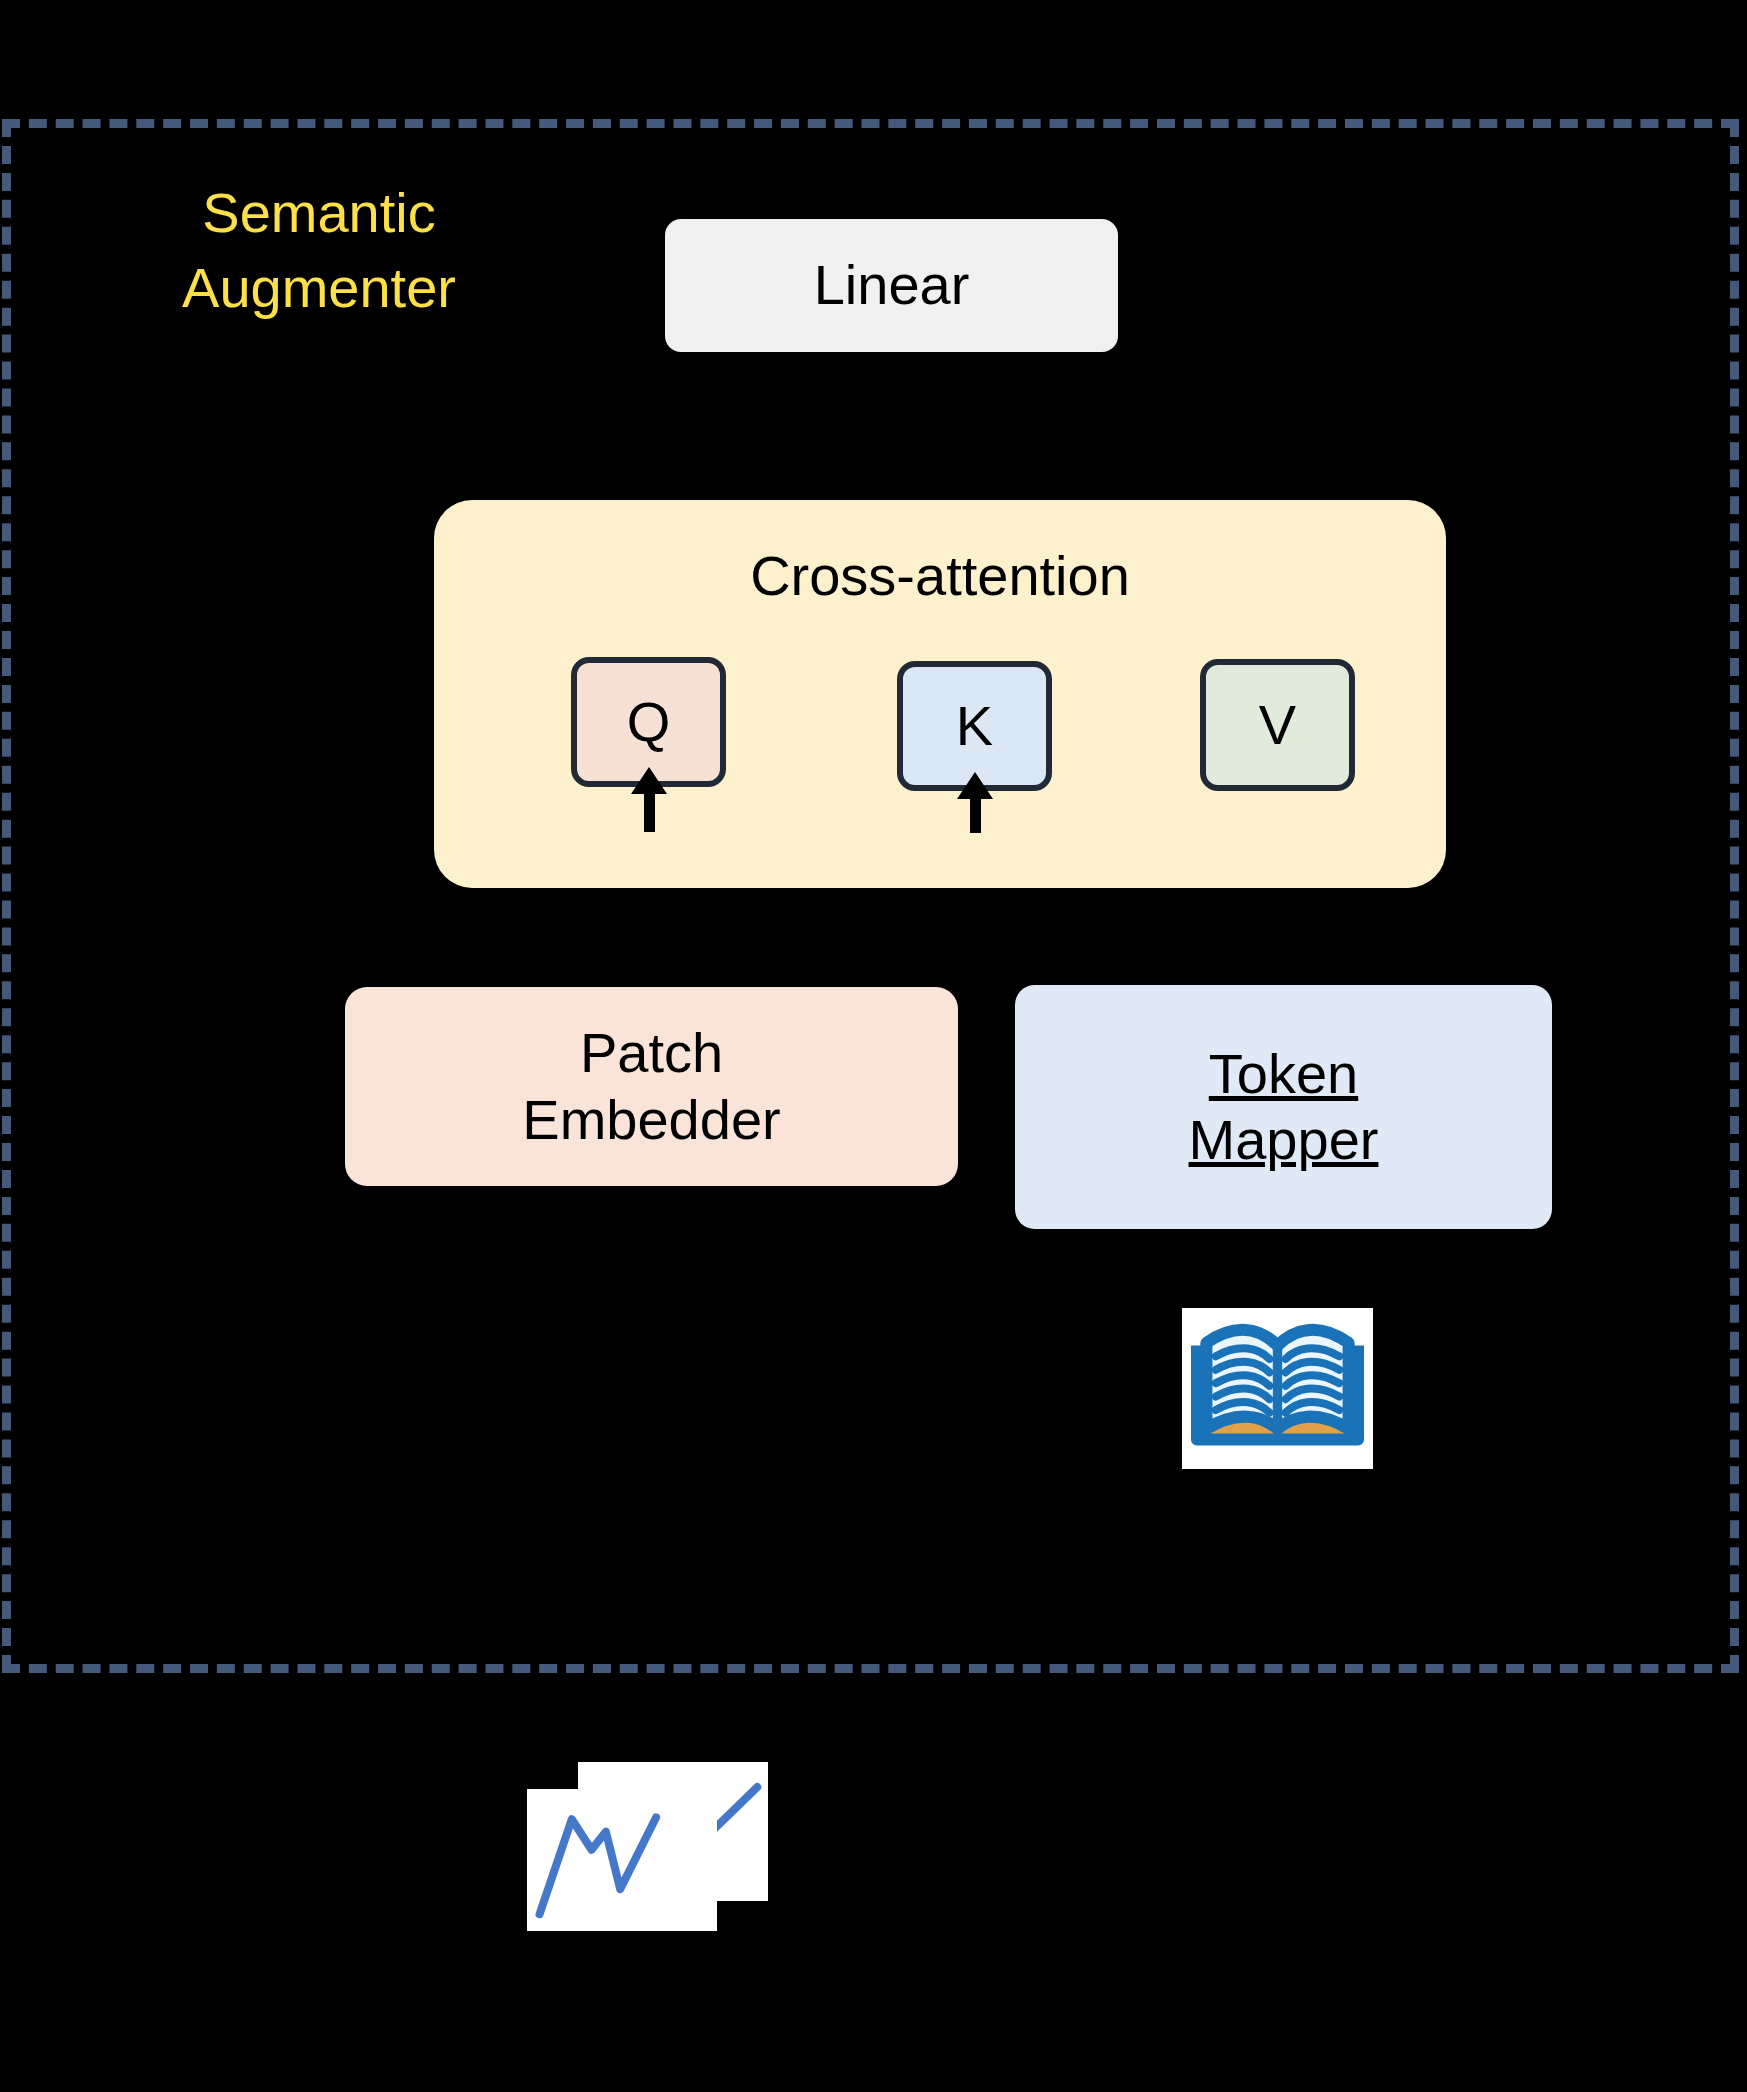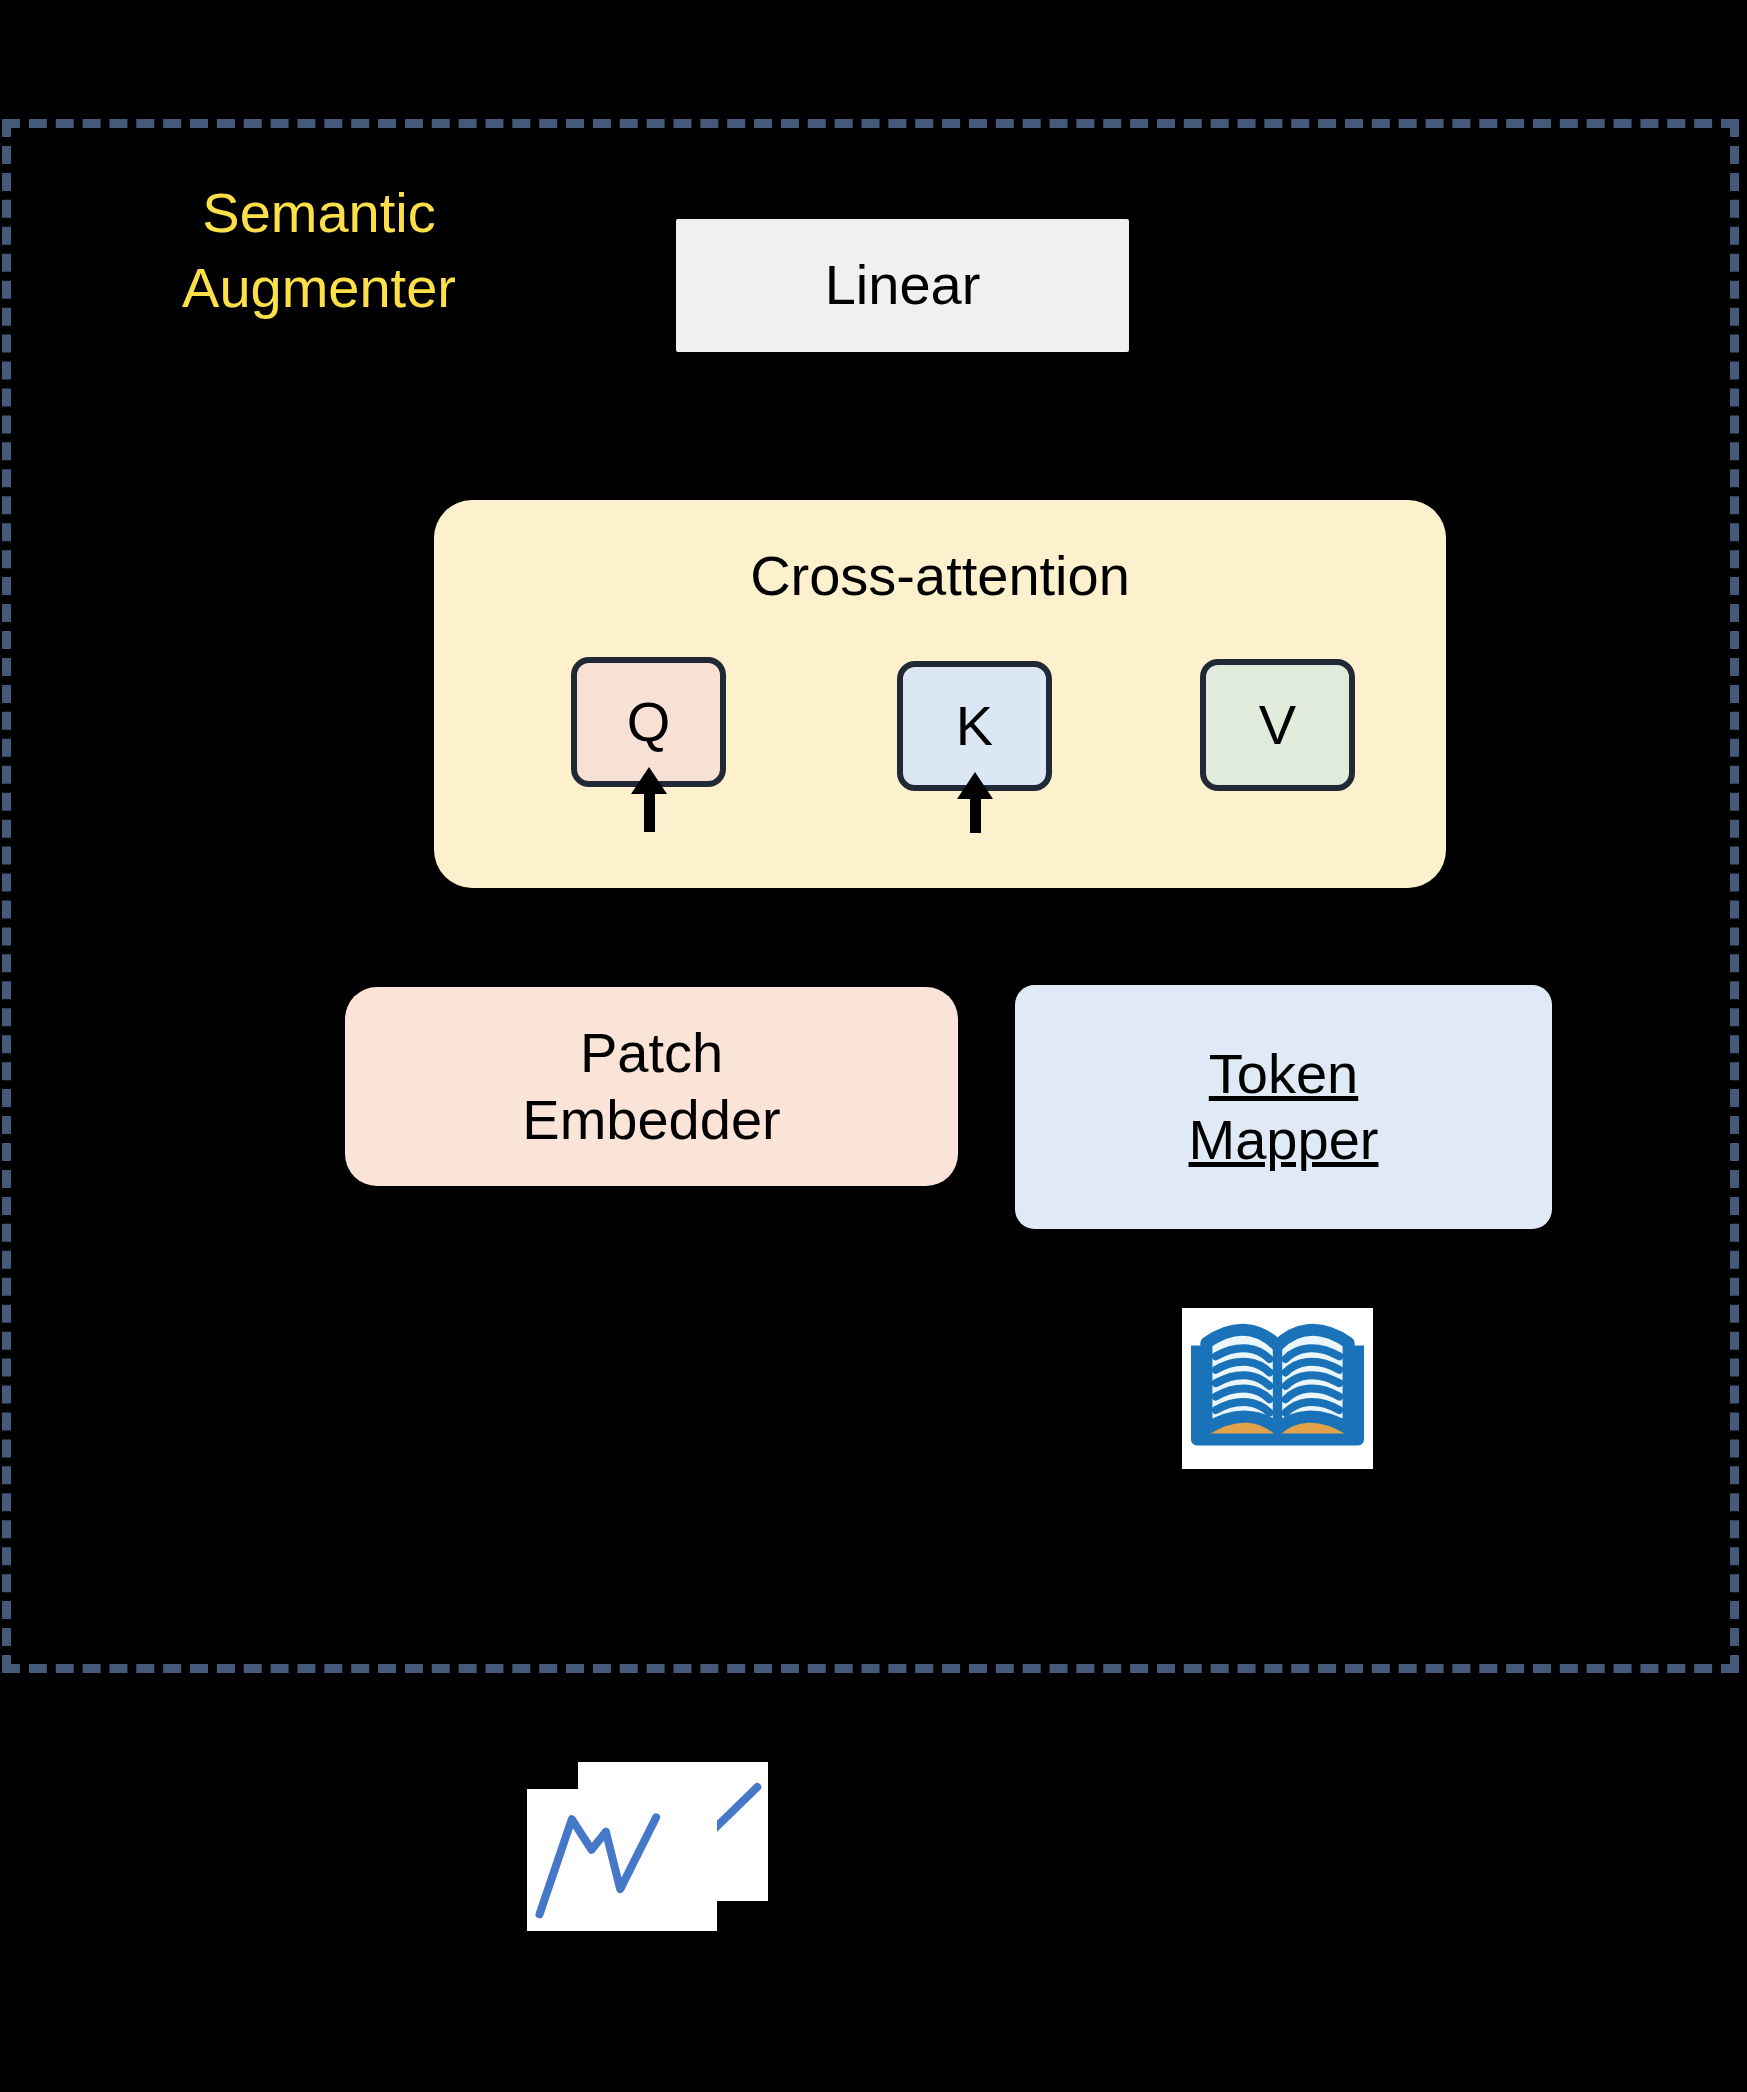--- a/index.html
+++ b/index.html
@@ -53,23 +53,22 @@
     white-space: pre-line;
     line-height: 1.18;
   }
 
   #linear-node {
     left: 665px;
     top: 219px;
     width: 453px;
     height: 133px;
     background: #f0f0f0;
-    border-radius: 2px;
-    font-size: 56px;
-    margin-left: 11px;
+    border-radius: 16px;
+    font-size: 56px;
   }
 
   #cross-attention-node {
     left: 434px;
     top: 500px;
     width: 1012px;
     height: 388px;
     background: #fdf0cd;
     border-radius: 38px;
     display: block;
@@ -119,21 +118,21 @@
   }
   #arrow-to-q { left: 210px; top: 290px; height: 42px; }
   #arrow-to-k { left: 536px; top: 295px; height: 38px; }
 
   #patch-embedder-node {
     left: 345px;
     top: 987px;
     width: 613px;
     height: 199px;
     background: #fae3d7;
-    border-radius: 32px;
+    border-radius: 22px;
     font-size: 56px;
   }
 
   #token-mapper-node {
     left: 1015px;
     top: 985px;
     width: 537px;
     height: 244px;
     background: #e0eaf6;
     border-radius: 19.7px;

